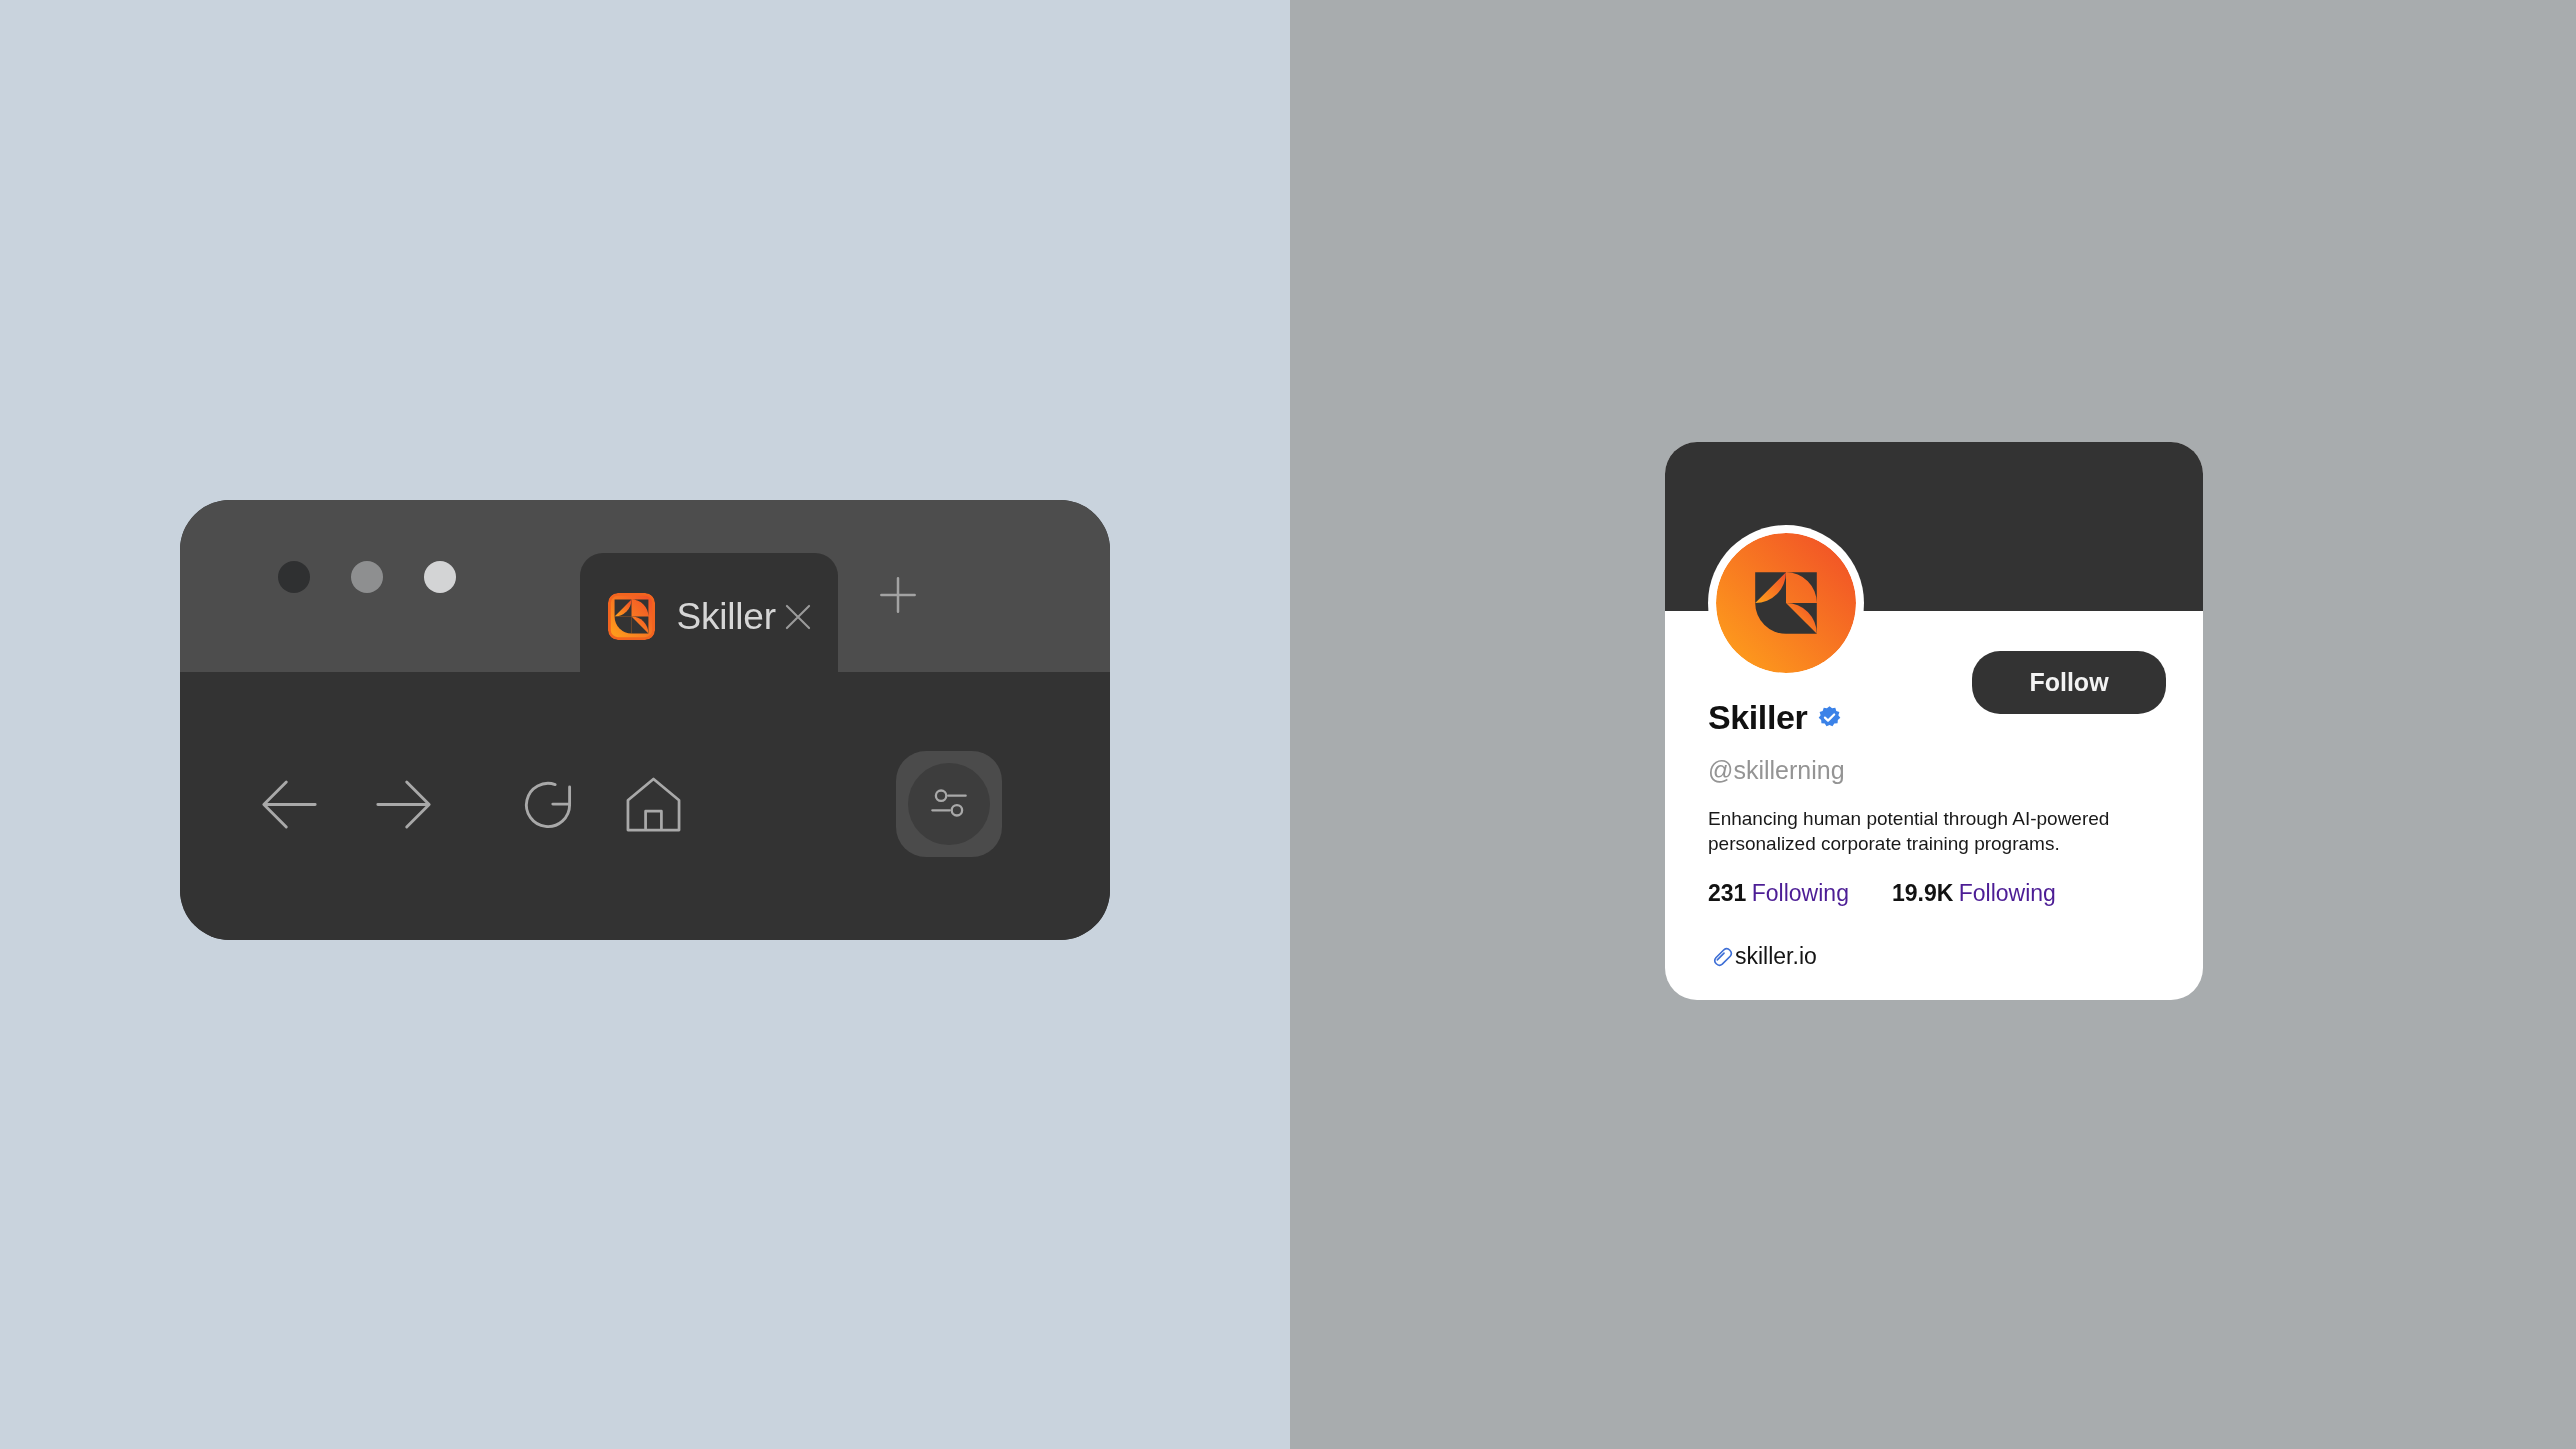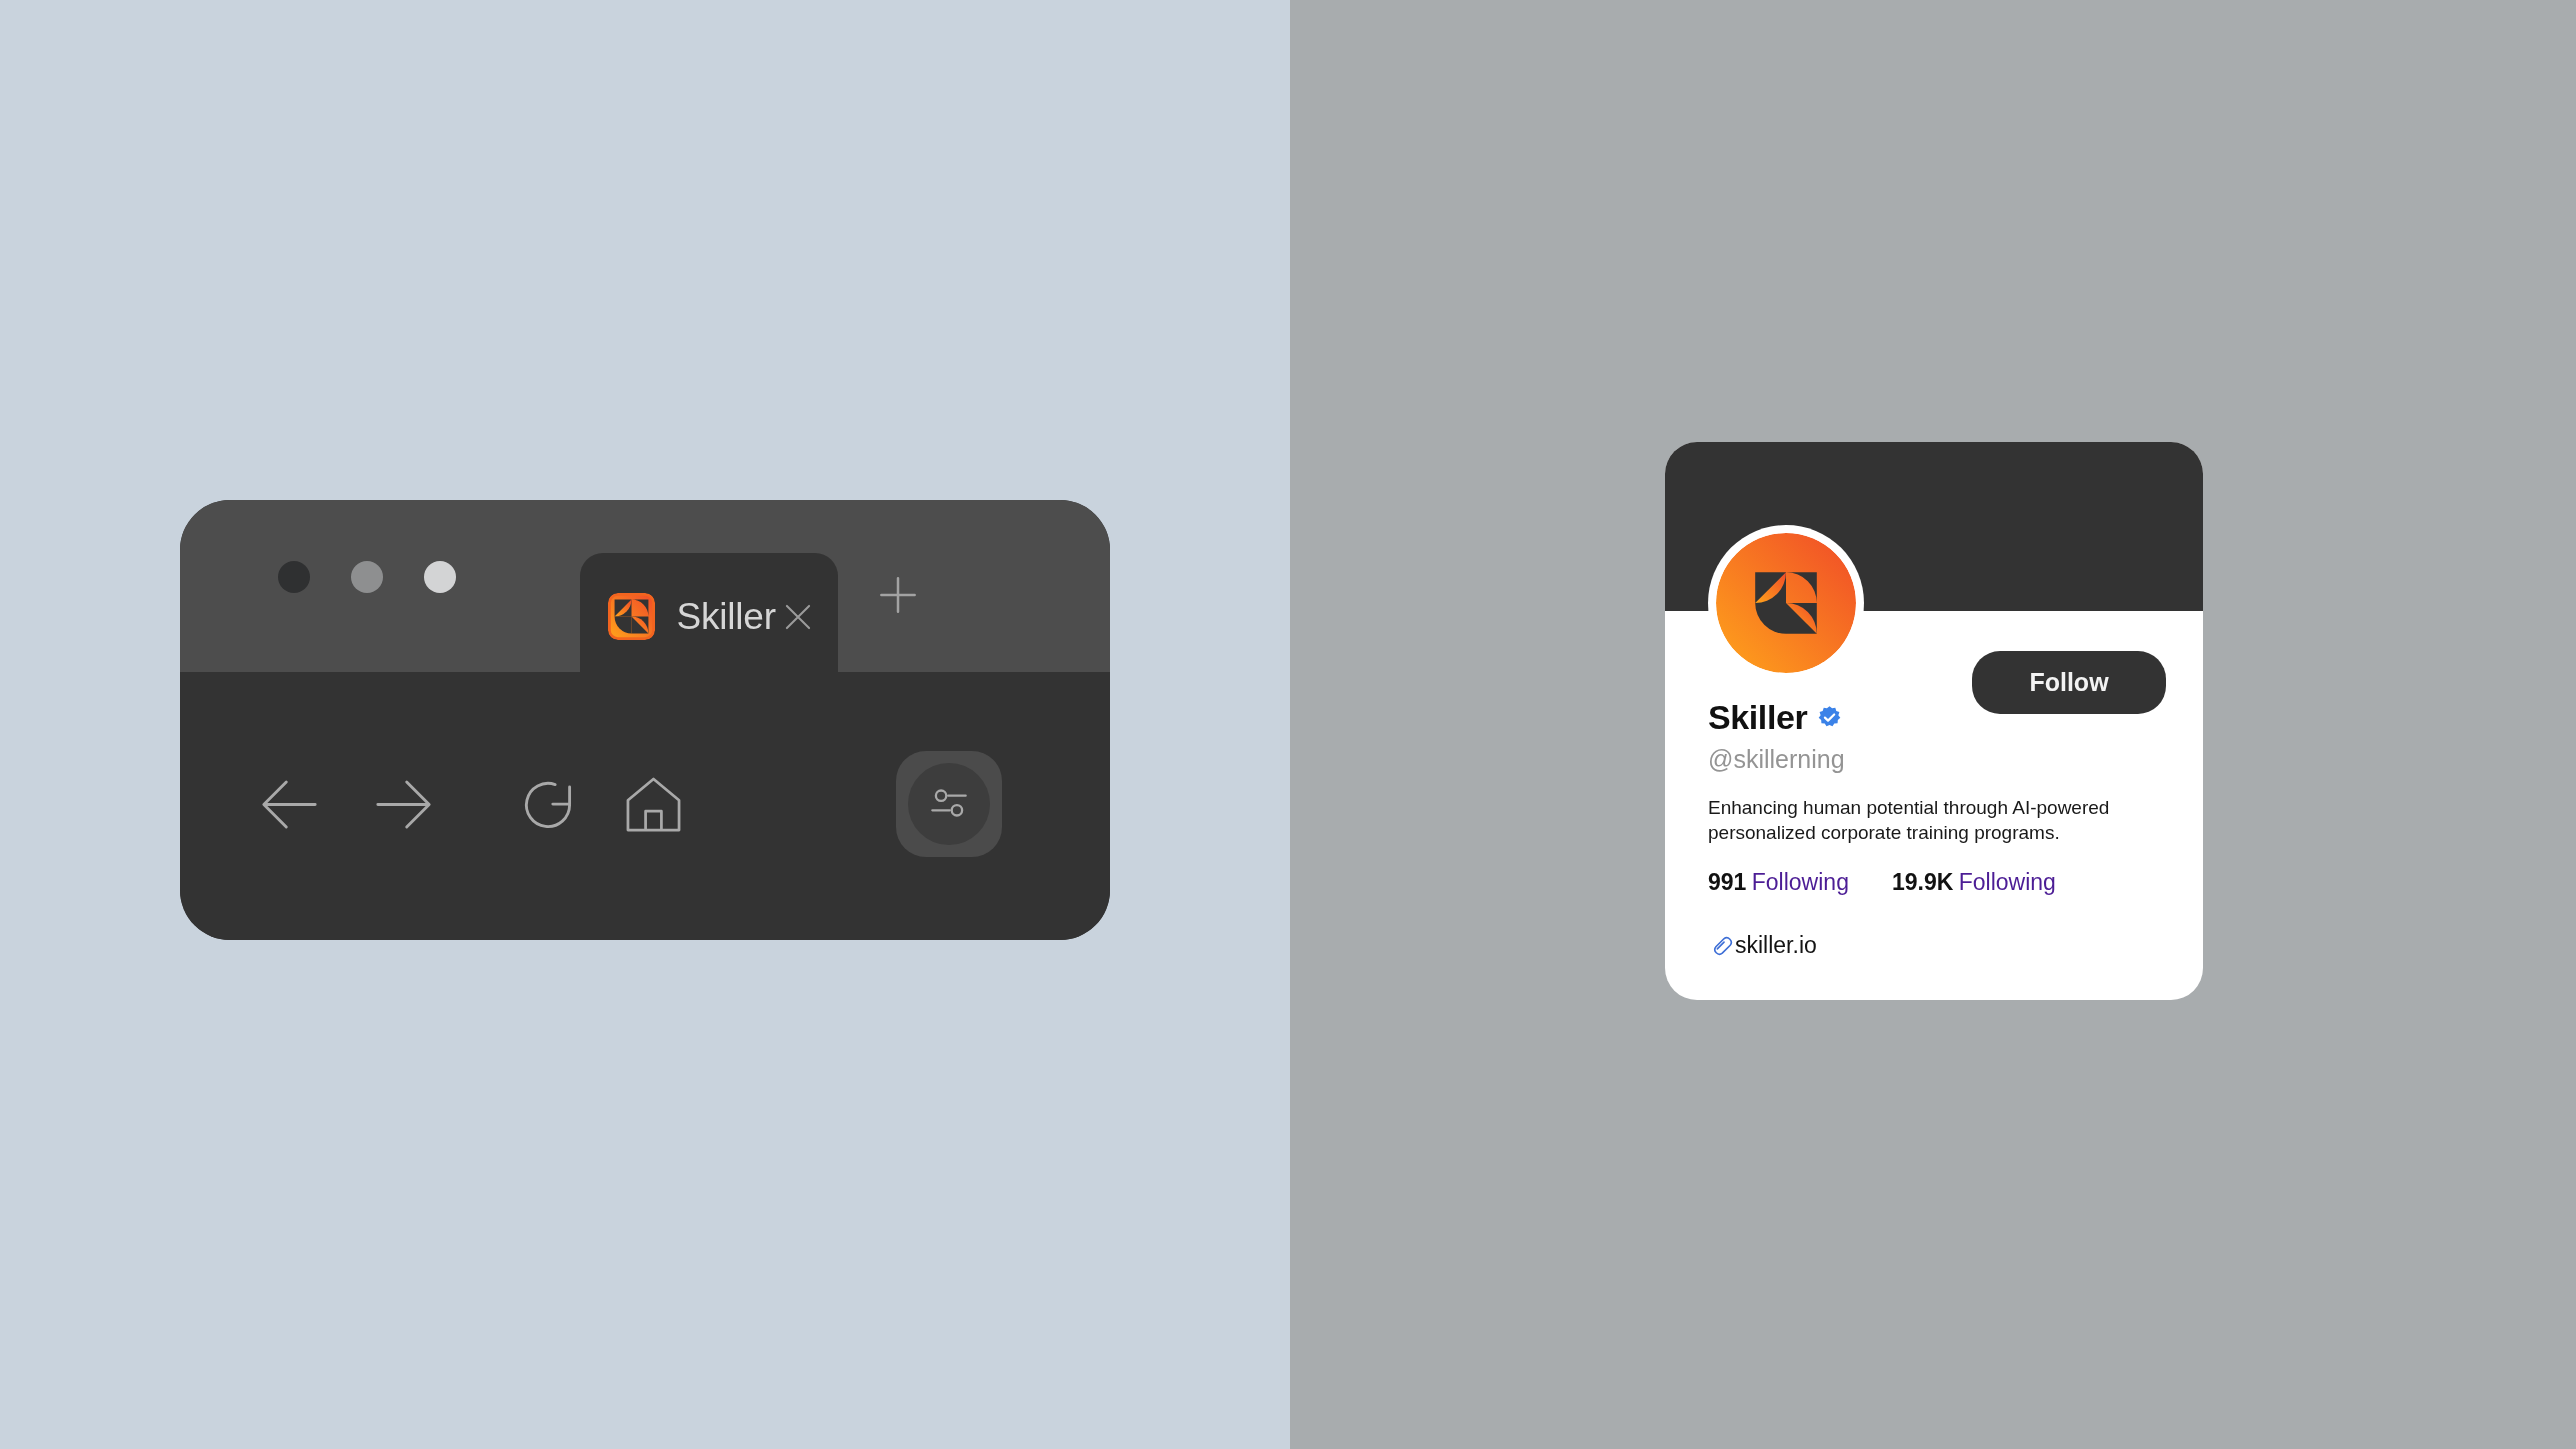--- a/index.html
+++ b/index.html
@@ -240,21 +240,21 @@
     color: #111111;
     line-height: 1.05;
     letter-spacing: -0.4px;
   }
   .verified-badge {
     width: 25px;
     height: 25px;
     display: block;
   }
   .handle {
-    margin-top: 8px;
+    margin-top: 19px;
     font-size: 25px;
     color: #949494;
     line-height: 1.2;
   }
   .bio {
     margin-top: 21.5px;
     font-size: 19px;
     color: #191919;
     line-height: 1.32;
     max-width: 452px;
@@ -442,21 +442,21 @@
           </svg>
         </span>
       </div>
 
       <div class="handle">@skillerning</div>
 
       <div class="bio">Enhancing human potential through AI-powered personalized corporate training programs.</div>
 
       <div class="stats">
         <span class="stat">
-          <span class="stat-num">991</span><span class="stat-label">Following</span>
+          <span class="stat-num">231</span><span class="stat-label">Following</span>
         </span>
         <span class="stat">
           <span class="stat-num">19.9K</span><span class="stat-label">Following</span>
         </span>
       </div>
 
       <div class="link-row">
         <span class="link-icon">
           <svg viewBox="0 0 24 24" width="26" height="26" aria-hidden="true">
             <path d="M14.6 5.4 a4.2 4.2 0 0 1 5.9 5.9 l-7.3 7.3 a4.2 4.2 0 0 1 -5.9 -5.9 l7.4 -7.4" stroke="#3e6fd6" stroke-width="1.5" stroke-linecap="round" fill="none"></path>

